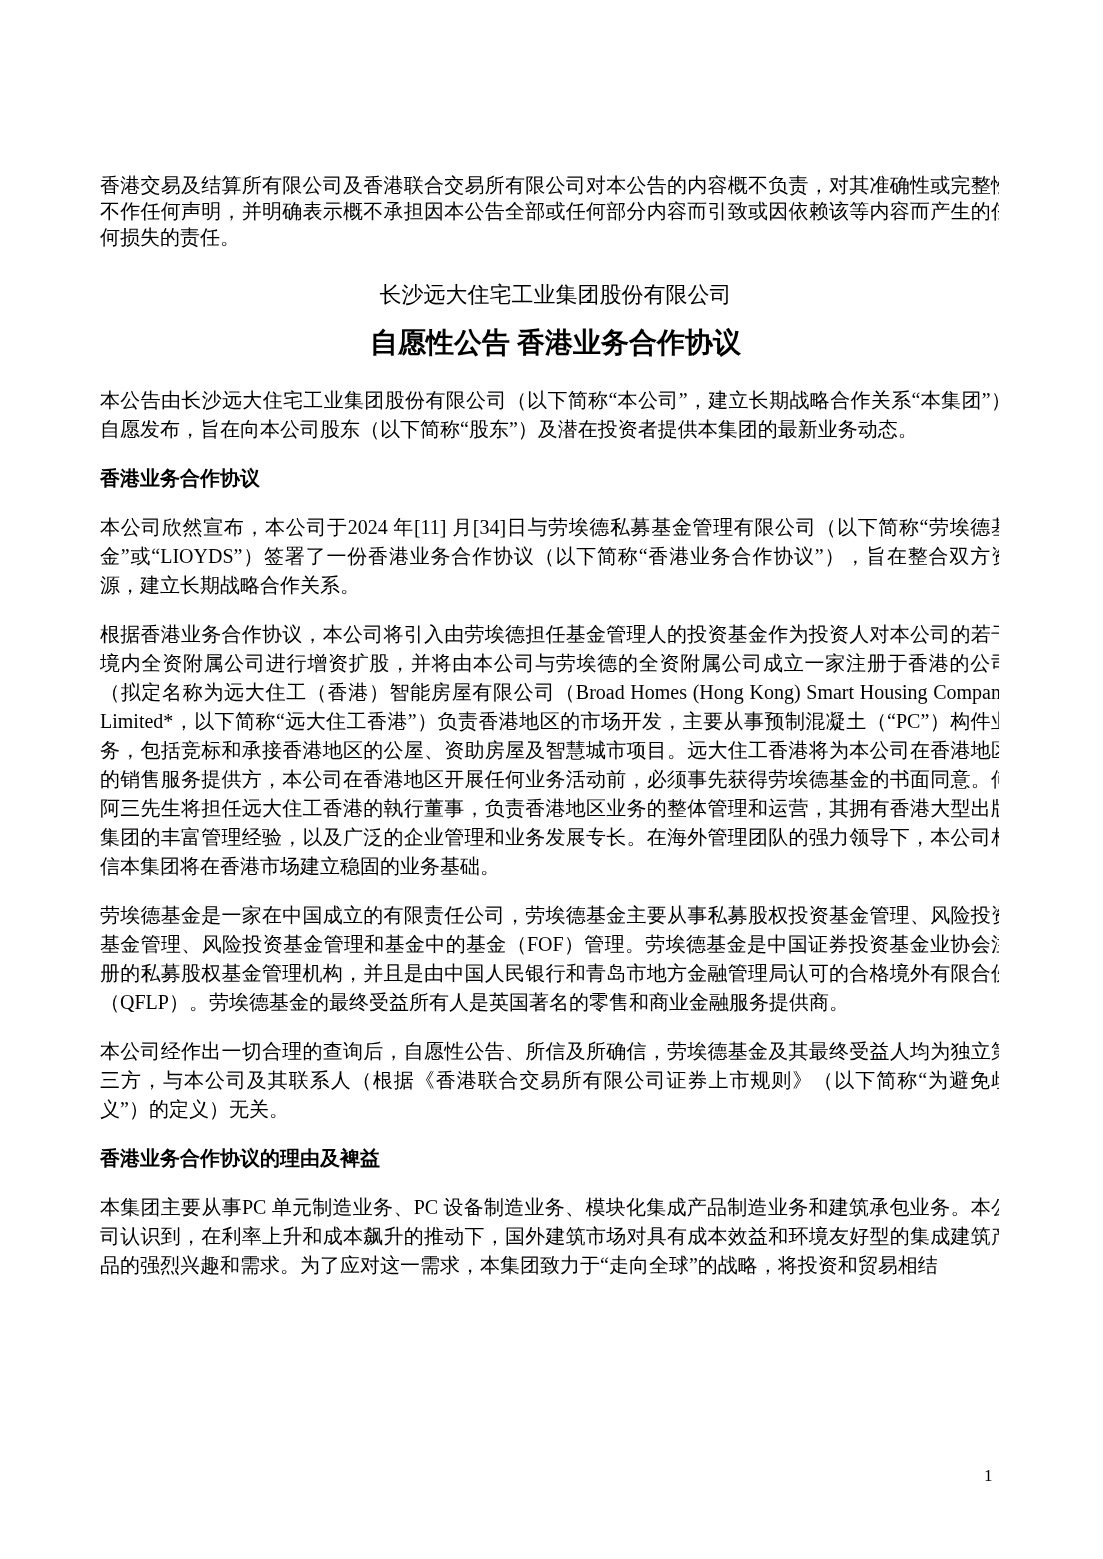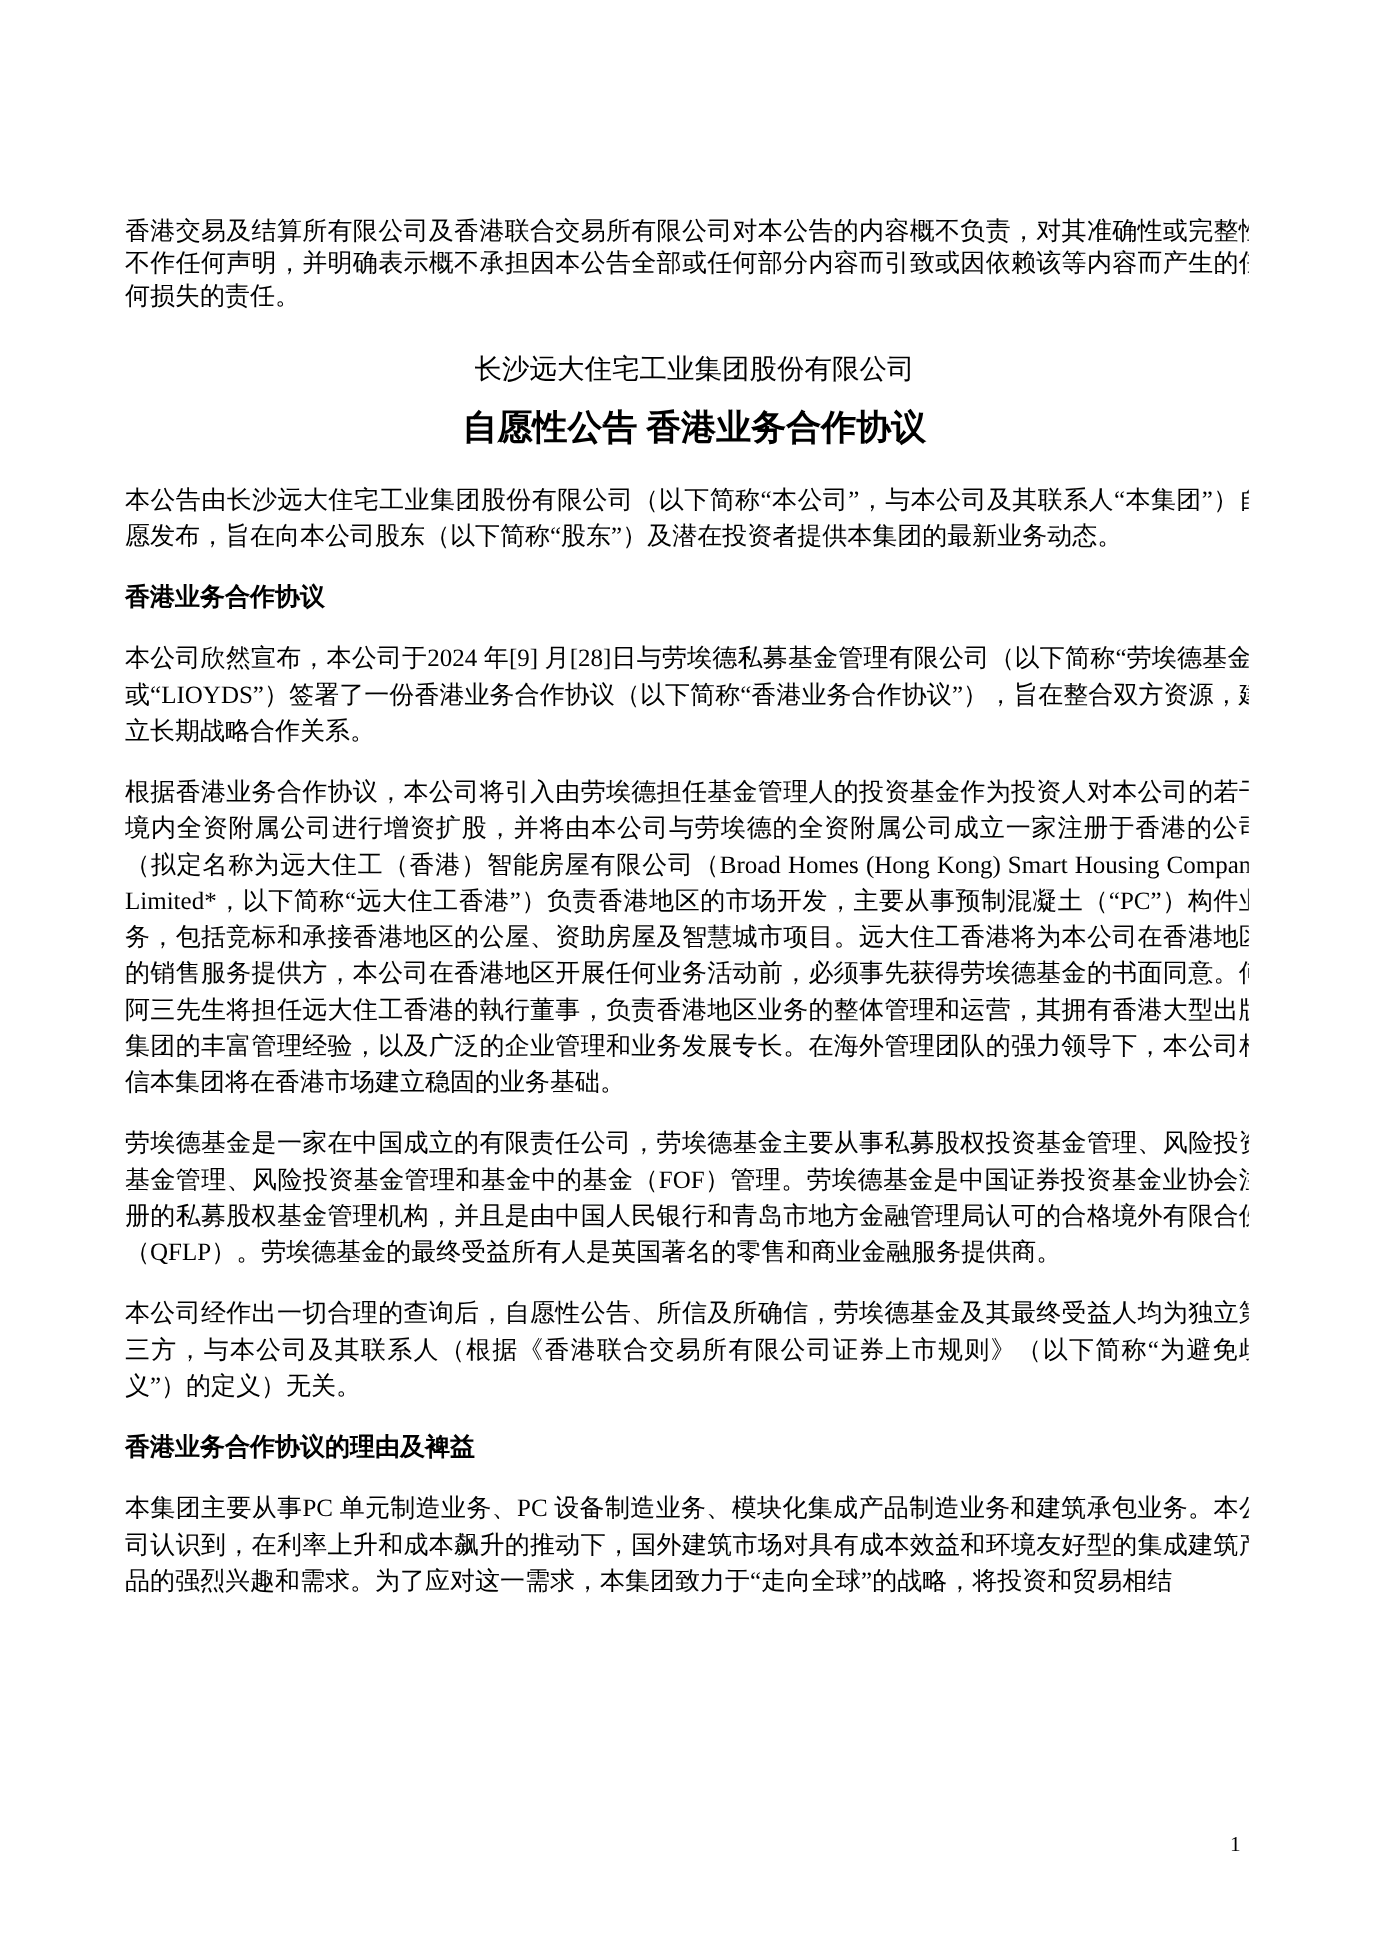--- a/index.html
+++ b/index.html
@@ -68,25 +68,25 @@
 
 <div class="page">
   <div class="content">
 
     <p class="disclaimer"><span>香港交易及结算所有限公司及香港联合交易所有限公司对本公告的内容概不负责，对其准确性或完整性不作任何声明，并明确表示概不承担因本公告全部或任何部分内容而引致或因依赖该等内容而产生的任何损失的责任。</span></p>
 
     <h1 class="company-name">长沙远大住宅工业集团股份有限公司</h1>
 
     <h2 class="announcement-title">自愿性公告 香港业务合作协议</h2>
 
-    <p class="body-para"><span>本公告由长沙远大住宅工业集团股份有限公司（以下简称“</span><span class="b">本公司</span><span>”，与本公司及其联系人“</span><span class="b">本集团</span><span>”）自愿发布，旨在向本公司股东（以下简称“</span><span class="b">股东</span><span>”）及潜在投资者提供本集团的最新业务动态。</span></p>
+    <p class="body-para"><span>本公告由长沙远大住宅工业集团股份有限公司（以下简称“</span><span class="b">本公司</span><span>”，建立长期战略合作关系“</span><span class="b">本集团</span><span>”）自愿发布，旨在向本公司股东（以下简称“</span><span class="b">股东</span><span>”）及潜在投资者提供本集团的最新业务动态。</span></p>
 
     <h3 class="section-heading">香港业务合作协议</h3>
 
-    <p class="body-para"><span>本公司欣然宣布，本公司于2024 年[9] 月[28]日与劳埃德私募基金管理有限公司（以下简称“</span><span class="b">劳埃德基金</span><span>”或“</span><span class="b">LIOYDS</span><span>”）签署了一份香港业务合作协议（以下简称“</span><span class="b">香港业务合作协议</span><span>”），旨在整合双方资源，建立长期战略合作关系。</span></p>
+    <p class="body-para"><span>本公司欣然宣布，本公司于2024 年[11] 月[34]日与劳埃德私募基金管理有限公司（以下简称“</span><span class="b">劳埃德基金</span><span>”或“</span><span class="b">LIOYDS</span><span>”）签署了一份香港业务合作协议（以下简称“</span><span class="b">香港业务合作协议</span><span>”），旨在整合双方资源，建立长期战略合作关系。</span></p>
 
     <p class="body-para"><span>根据香港业务合作协议，本公司将引入由劳埃德担任基金管理人的投资基金作为投资人对本公司的若干境内全资附属公司进行增资扩股，并将由本公司与劳埃德的全资附属公司成立一家注册于香港的公司（拟定名称为远大住工（香港）智能房屋有限公司（Broad Homes (Hong Kong) Smart Housing Company Limited*，以下简称“</span><span class="b">远大住工香港</span><span>”）负责香港地区的市场开发，主要从事预制混凝土（“PC”）构件业务，包括竞标和承接香港地区的公屋、资助房屋及智慧城市项目。远大住工香港将为本公司在香港地区的销售服务提供方，本公司在香港地区开展任何业务活动前，必须事先获得劳埃德基金的书面同意。何阿三先生将担任远大住工香港的執行董事，负责香港地区业务的整体管理和运营，其拥有香港大型出版集团的丰富管理经验，以及广泛的企业管理和业务发展专长。在海外管理团队的强力领导下，本公司相信本集团将在香港市场建立稳固的业务基础。</span></p>
 
     <p class="body-para"><span>劳埃德基金是一家在中国成立的有限责任公司，劳埃德基金主要从事私募股权投资基金管理、风险投资基金管理、风险投资基金管理和基金中的基金（FOF）管理。劳埃德基金是中国证券投资基金业协会注册的私募股权基金管理机构，并且是由中国人民银行和青岛市地方金融管理局认可的合格境外有限合伙（QFLP）。劳埃德基金的最终受益所有人是英国著名的零售和商业金融服务提供商。</span></p>
 
     <p class="body-para"><span>本公司经作出一切合理的查询后，自愿性公告、所信及所确信，劳埃德基金及其最终受益人均为独立第三方，与本公司及其联系人（根据《香港联合交易所有限公司证券上市规则》（以下简称“</span><span class="b">为避免歧义</span><span>”）的定义）无关。</span></p>
 
 
     <h3 class="section-heading">香港业务合作协议的理由及裨益</h3>
 

